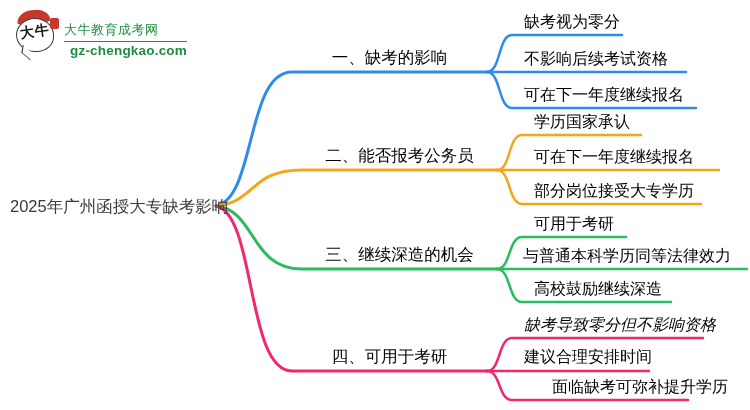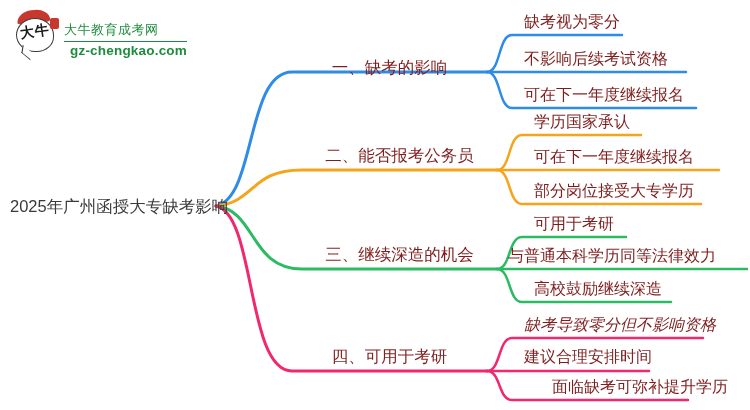--- a/index.html
+++ b/index.html
@@ -10,46 +10,46 @@
     height: 410px;
     background: #ffffff;
     overflow: hidden;
     font-family: "Liberation Sans", "DejaVu Sans", sans-serif;
   }
   svg.wires { position: absolute; left: 0; top: 0; z-index: 1; }
   svg.wires path { fill: none; stroke-linecap: round; stroke-linejoin: round; }
   .txt {
     position: absolute;
     z-index: 2;
-    color: #7f1d1d;
+    color: #000000;
     white-space: nowrap;
     line-height: 24px;
     height: 24px;
   }
   .root-label {
     left: 10px; top: 194px; width: 202px;
     text-align: right;
     font-size: 16.5px;
     font-weight: 500;
     color: #3a3a3a;
   }
   .branch-label { font-size: 16.5px; text-align: center; width: 195px; }
-  .bl-1 { left: 292px; top: 55px; }
+  .bl-1 { left: 292px; top: 45px; }
   .bl-2 { left: 302px; top: 143px; }
   .bl-3 { left: 302px; top: 242px; }
   .bl-4 { left: 292px; top: 344px; }
   .leaf { font-size: 16px; }
   .lf-1-1 { left: 524px; top: 10px; }
   .lf-1-2 { left: 524px; top: 47px; }
   .lf-1-3 { left: 524px; top: 83px; }
   .lf-2-1 { left: 534px; top: 110px; }
   .lf-2-2 { left: 534px; top: 145px; }
   .lf-2-3 { left: 534px; top: 179px; }
   .lf-3-1 { left: 534px; top: 212px; }
-  .lf-3-2 { left: 508px; top: 244px; }
+  .lf-3-2 { left: 523px; top: 244px; }
   .lf-3-3 { left: 534px; top: 277px; }
   .lf-4-1 { left: 524px; top: 313px; font-style: italic; }
   .lf-4-2 { left: 524px; top: 345px; }
   .lf-4-3 { left: 524px; top: 375px; margin-left: 28px; }
 
   
   .logo { position: absolute; left: 14px; top: 10px; z-index: 3; display: flex; align-items: flex-start; }
   .logo-mark { position: relative; width: 46px; height: 48px; }
   .logo-bubble {
     position: absolute; left: 2px; top: 8px;

